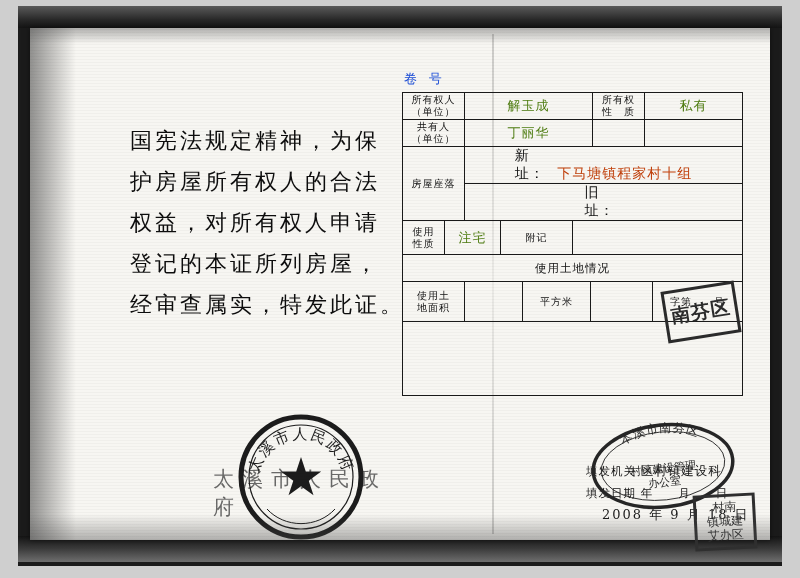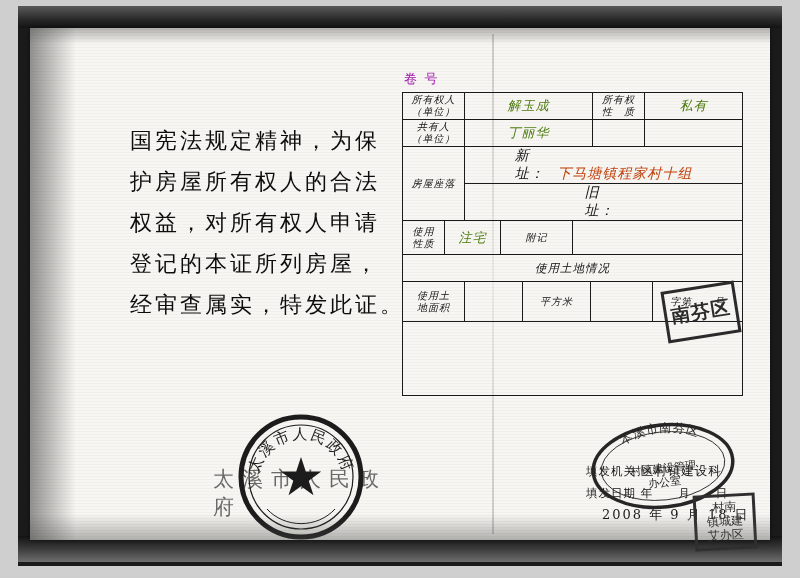--- a/index.html
+++ b/index.html
@@ -99,35 +99,34 @@
     opacity: .75;
   }
 
   
   .form {
     position: absolute;
     left: 372px; top: 42px;
     width: 340px;
   }
   .juanhao {
-    font-family: Liberation Sans, sans-serif;
+    font-family: Liberation Mono, monospace;
     font-size: 13px;
     letter-spacing: 2px;
-    color: #a21caf;
+    color: #1d4ed8;
     margin-bottom: 4px;
     padding-left: 2px;
   }
   table.grid {
     border-collapse: collapse;
     width: 340px;
     table-layout: fixed;
     font-family: "DejaVu Serif", serif;
     font-size: 10.5px;
     color: #111;
-    font-style: italic;
   }
   table.grid td {
     border: 1px solid #1a1a1a;
     padding: 0;
     height: 26px;
     text-align: center;
     vertical-align: middle;
     letter-spacing: 1px;
   }
   td.lbl { font-size: 10px; line-height: 12px; letter-spacing: 1px; }

